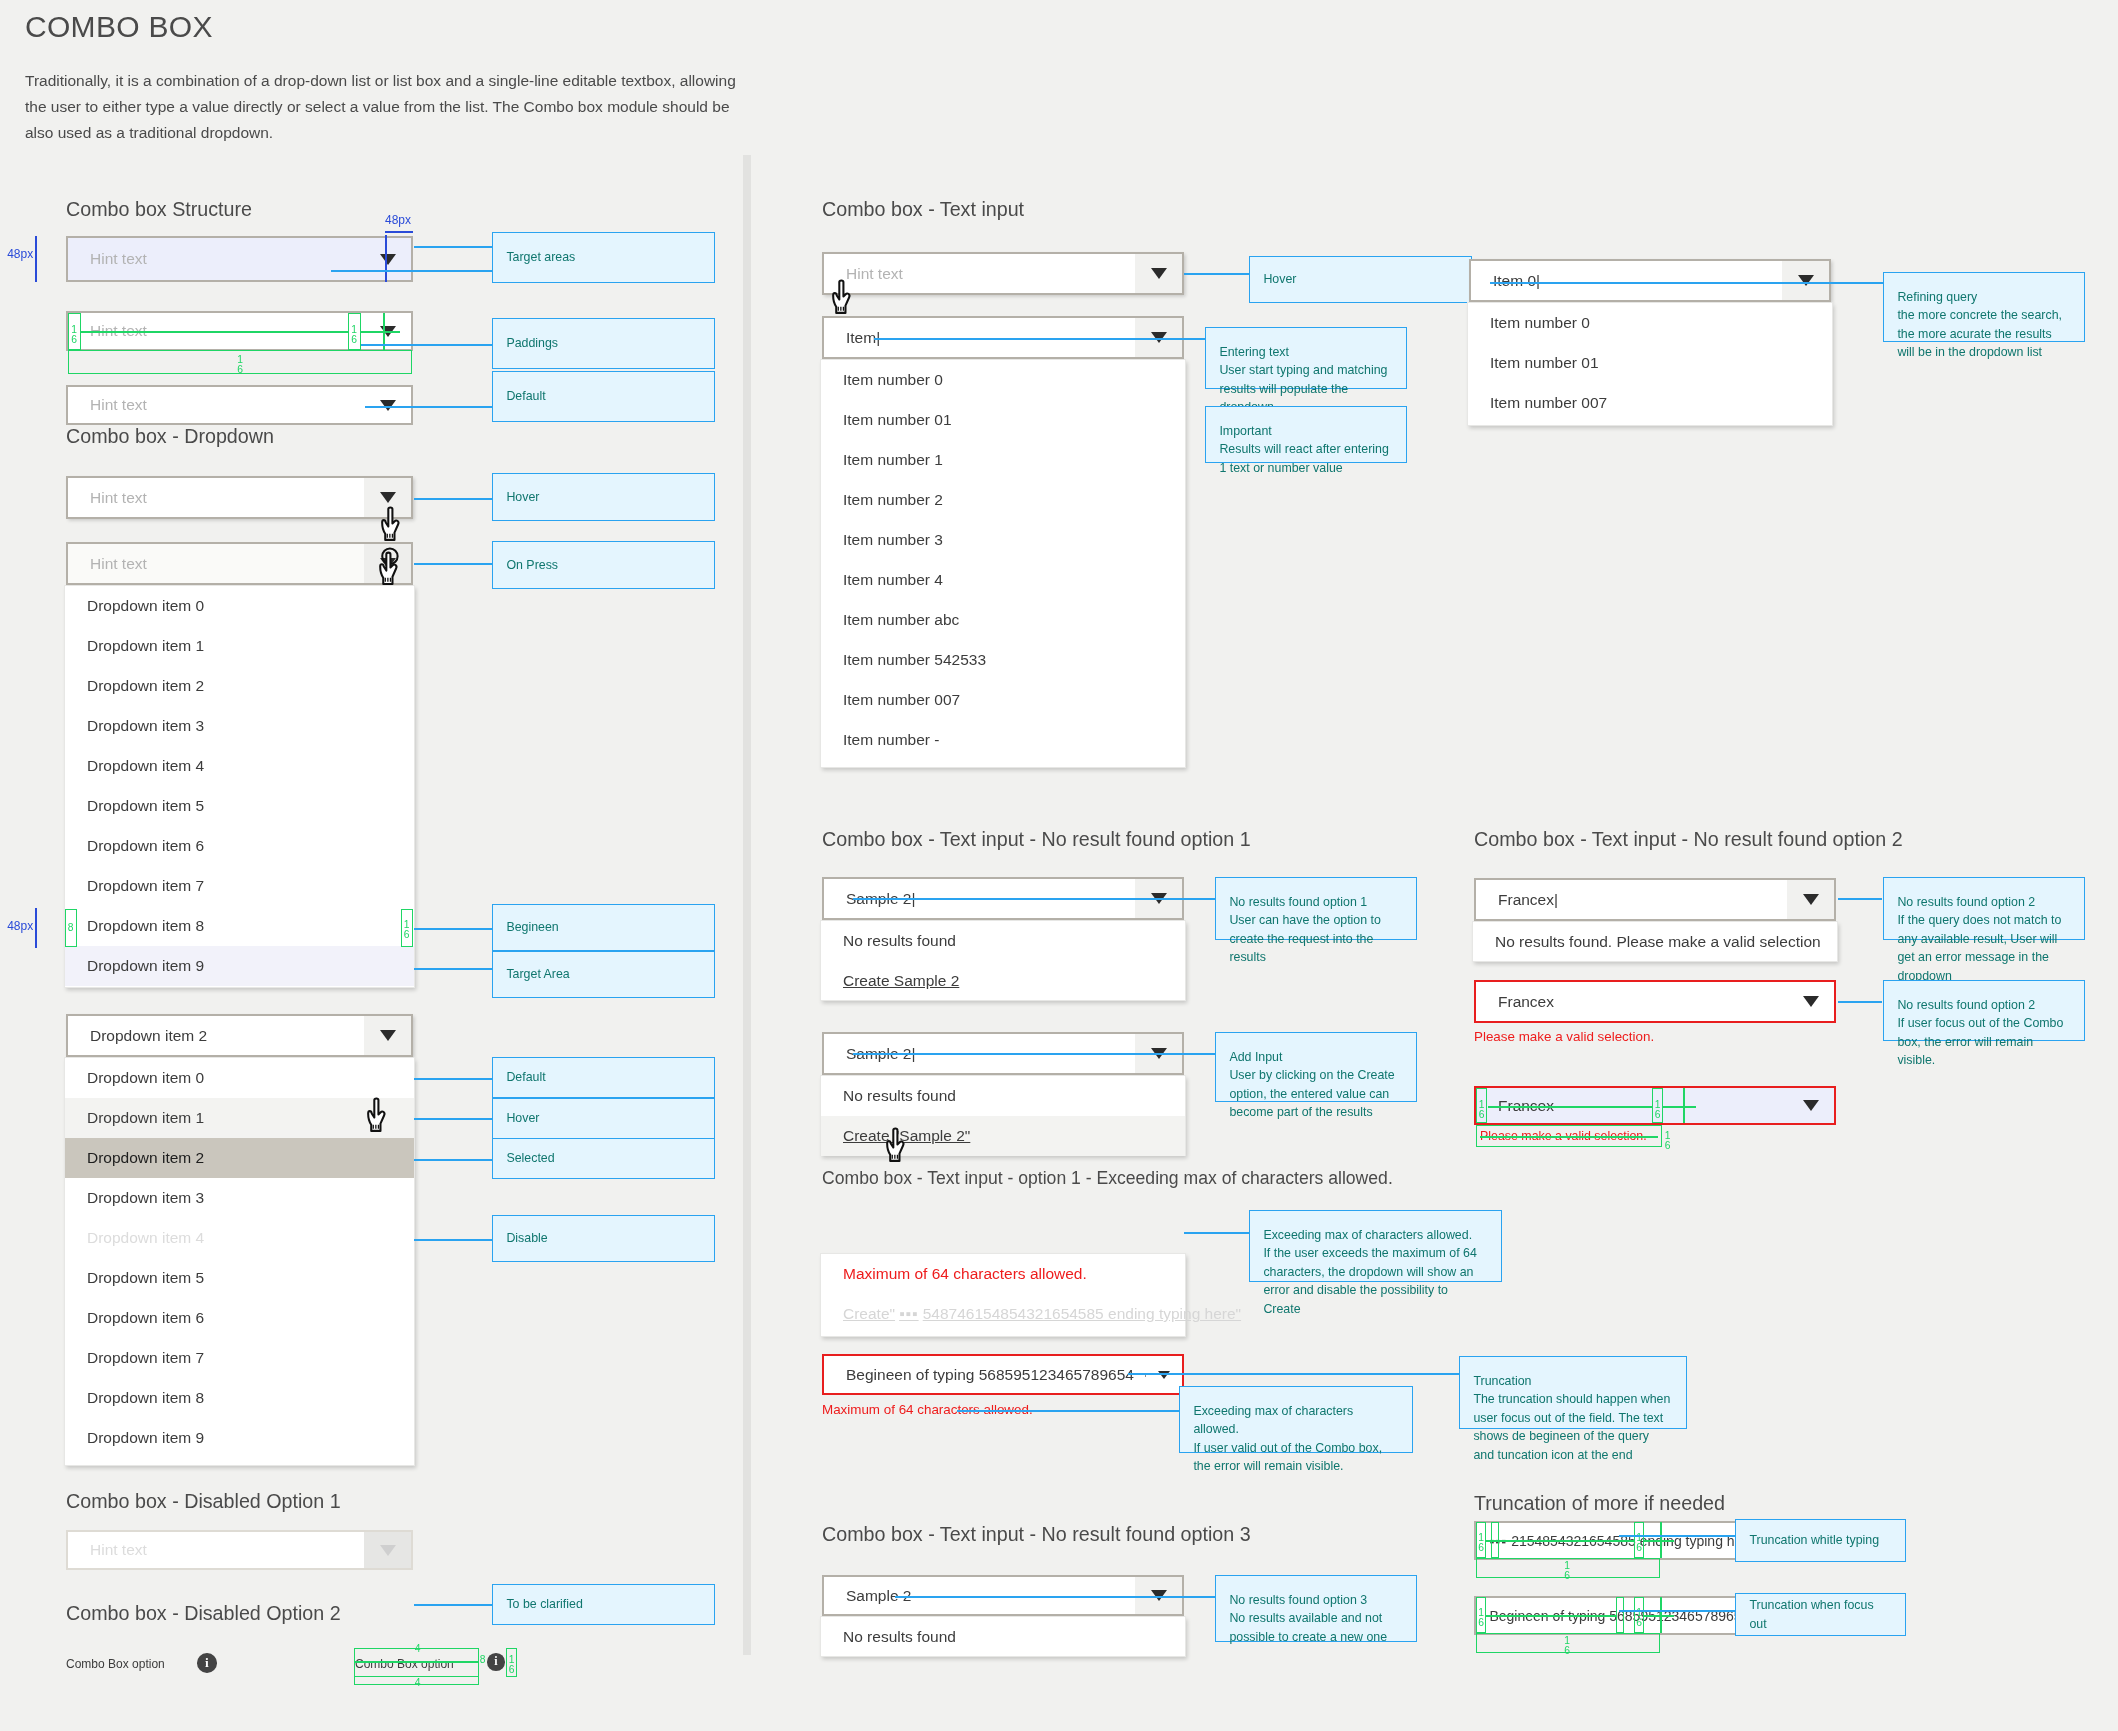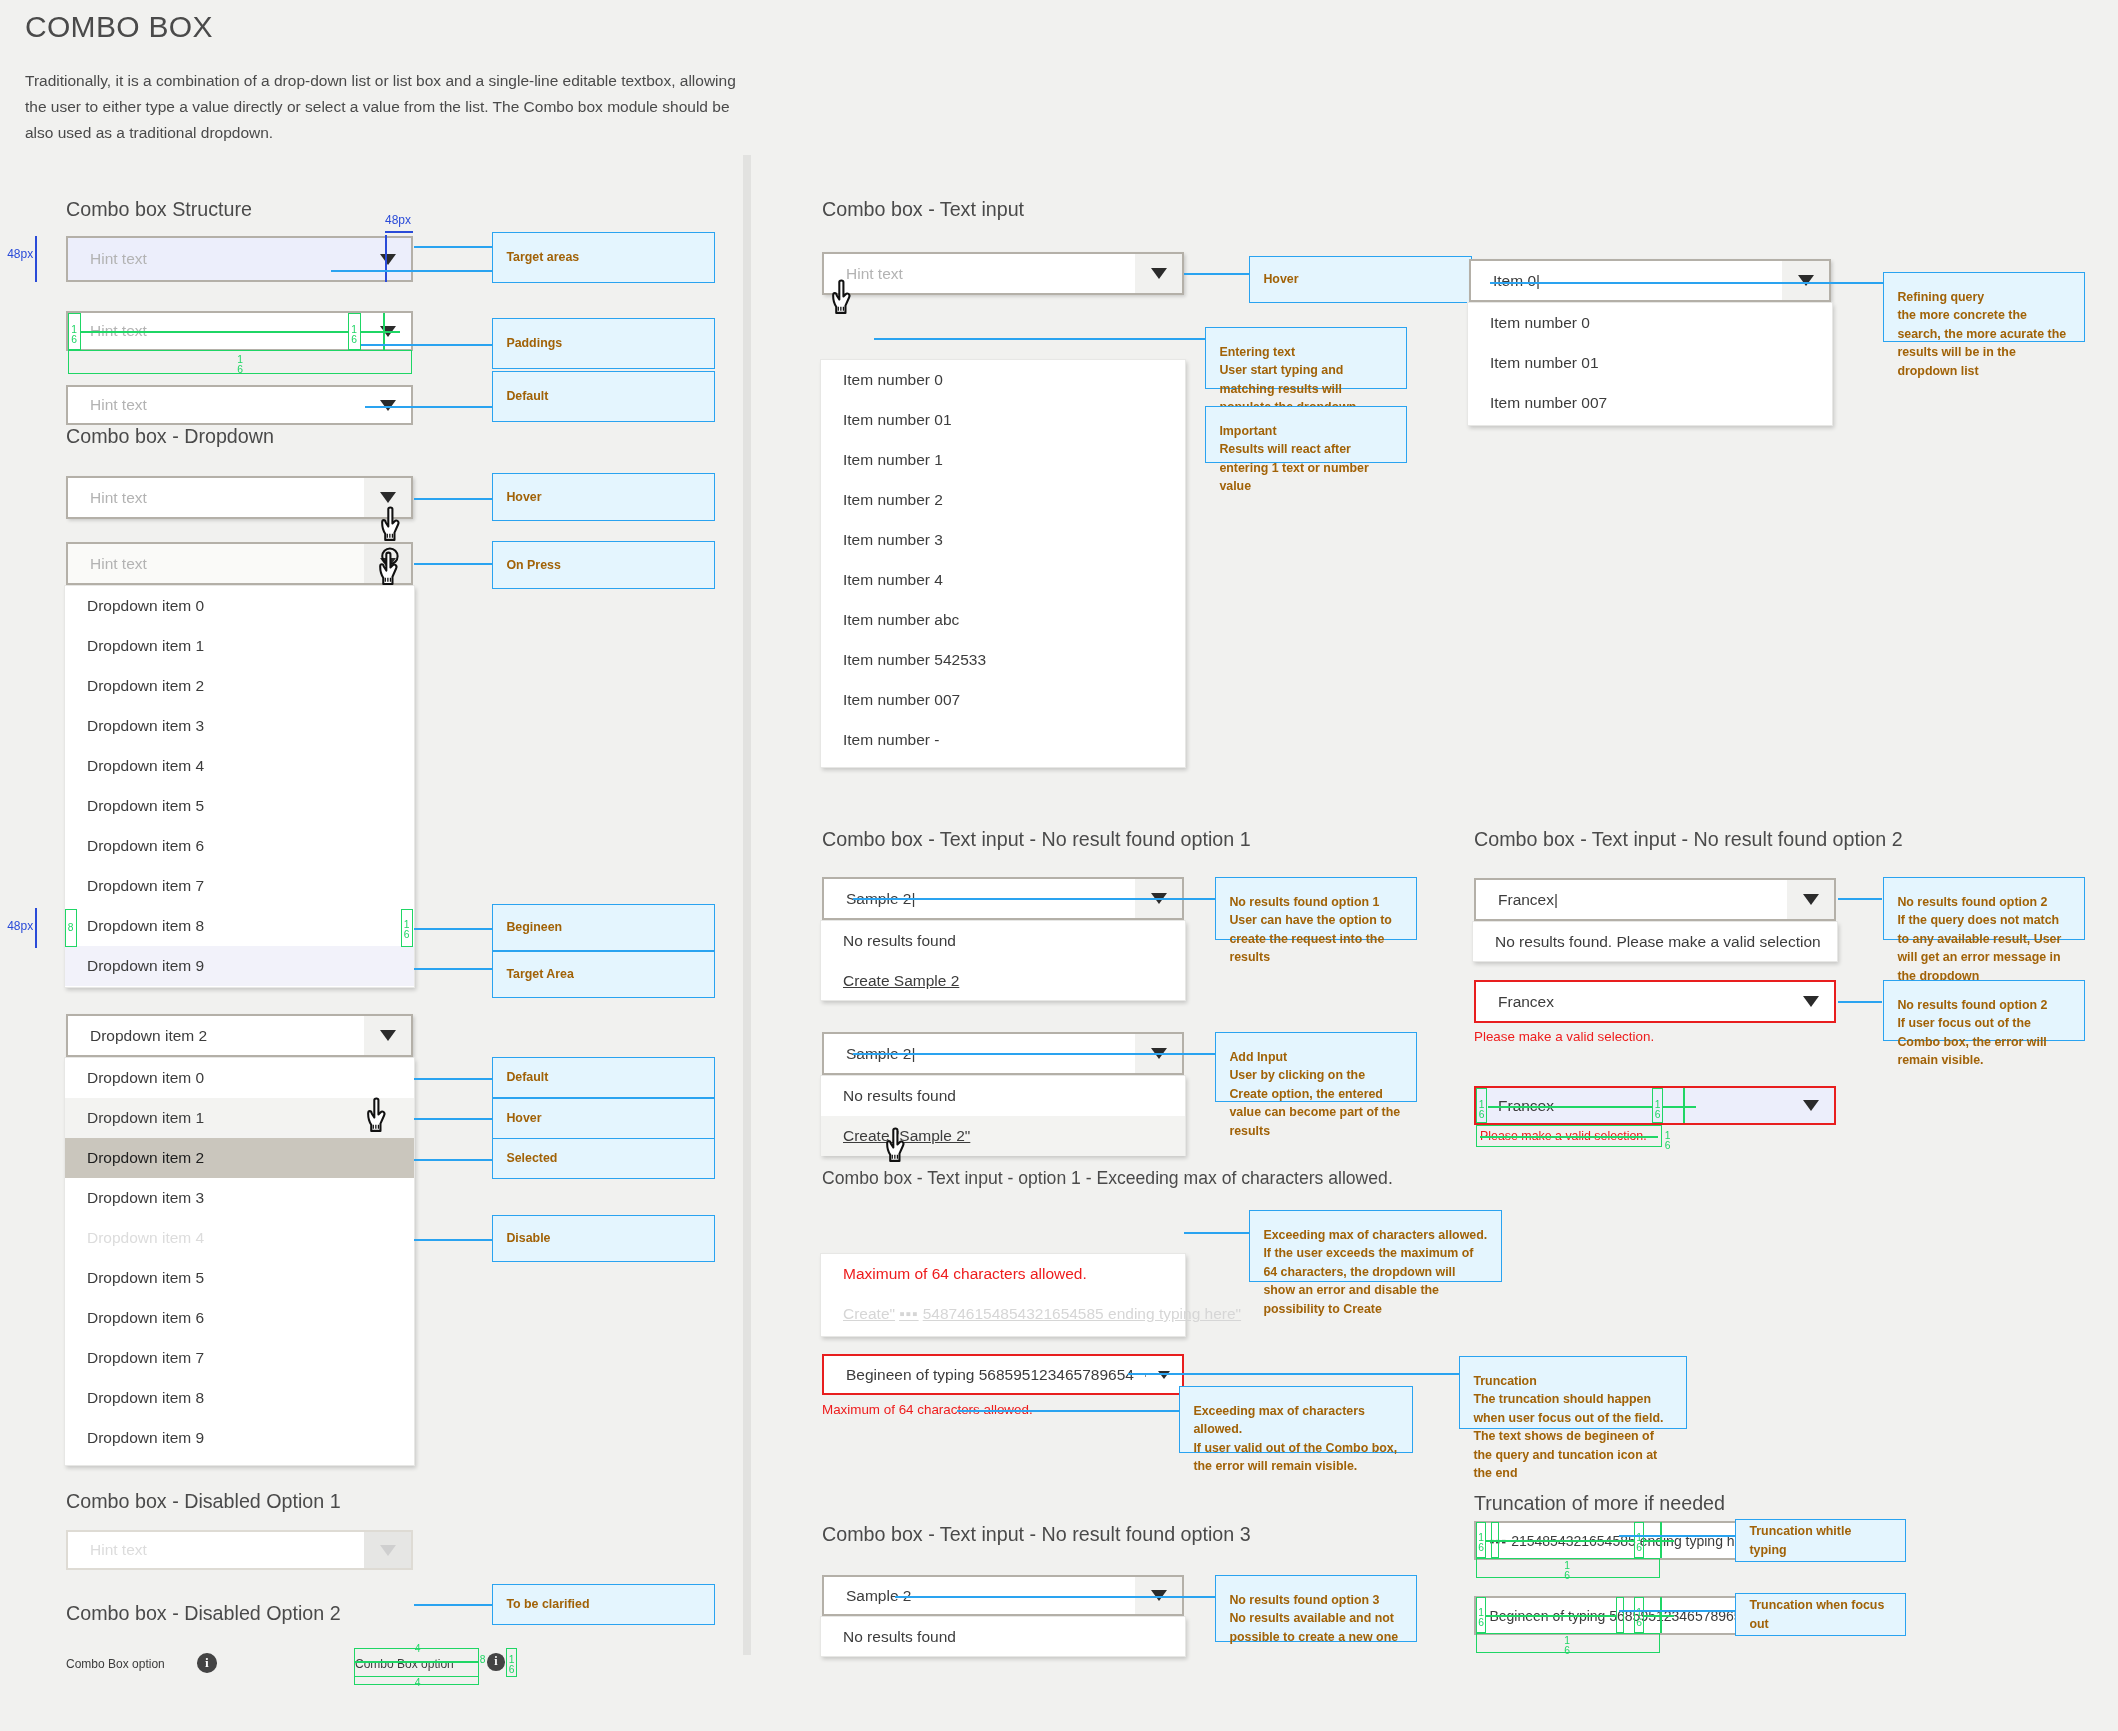--- a/index.html
+++ b/index.html
@@ -81,24 +81,23 @@
   .list .row.disabled{ color: #dcdcdc; }
   .list .row.target  { background: #f2f2fa; }
   .list .row.link    { text-decoration: underline; }
   .list .row.link.dis{ color: #d6d6d6; text-decoration: underline; }
   .list .row.errtext { color: #ee1c1c; }
 
   
   .callout {
     position: absolute; background: #e4f5fe;
     border: 1.6px solid #2aa3f0;
-    font-size: 12.4px; line-height: 18.6px; color: #a16207;
+    font-size: 12.4px; line-height: 18.6px; color: #0f766e;
     padding: 0 13.4px; display: flex; flex-direction: column;
     justify-content: center;
-    font-weight: bold;
   }
   .callout.top { justify-content: flex-start; padding-top: 14.5px; }
 
   
   .lead { position: absolute; background: #2aa3f0; height: 1.6px; }
 
   
   .bmark { position: absolute; background:#2a4bd8; }
   .blabel{ position: absolute; color:#2a4bd8; font-size:12px; }
 
@@ -345,20 +344,26 @@
   </div>
   <svg class="cursor" style="left:832px; top:279px;" viewBox="0 0 56 74">
     <path d="M14 6 C14 2 22 2 22 6 L22 34 L26 30 C30 26 36 30 33 36 L26 52 L26 66 L8 66 L8 54 C4 48 2 40 2 32 C2 26 8 26 9 32 L14 40 Z" fill="#fff" stroke="#111" stroke-width="4" stroke-linejoin="round"></path>
     <path d="M12 54 L12 62 M17 54 L17 62 M22 54 L22 62" stroke="#111" stroke-width="2.5"></path>
   </svg>
   <div class="lead" style="left:1184px; top:273px; width:65px;"></div>
   <div class="callout" style="left:1249px; top:256px; width:223px; height:47px;">
     <span>Hover</span>
   </div>
 
+  <div class="combo" style="left:822px; top:316px; width:362px; height:43px;">
+    <div class="txt">Item|</div>
+    <div class="arrowbox">
+      <div class="caret"></div>
+    </div>
+  </div>
   <div class="lead" style="left:874px; top:338px; width:372px;"></div>
   <div class="callout top" style="left:1205px; top:327px; width:202px; height:62px;">
     <span>Entering text</span>
     <span>User start typing and matching results will populate the dropdown.</span>
   </div>
   <div class="callout top" style="left:1205px; top:406px; width:202px; height:57px;">
     <span>Important</span>
     <span>Results will react after entering 1 text or number value</span>
   </div>
 

